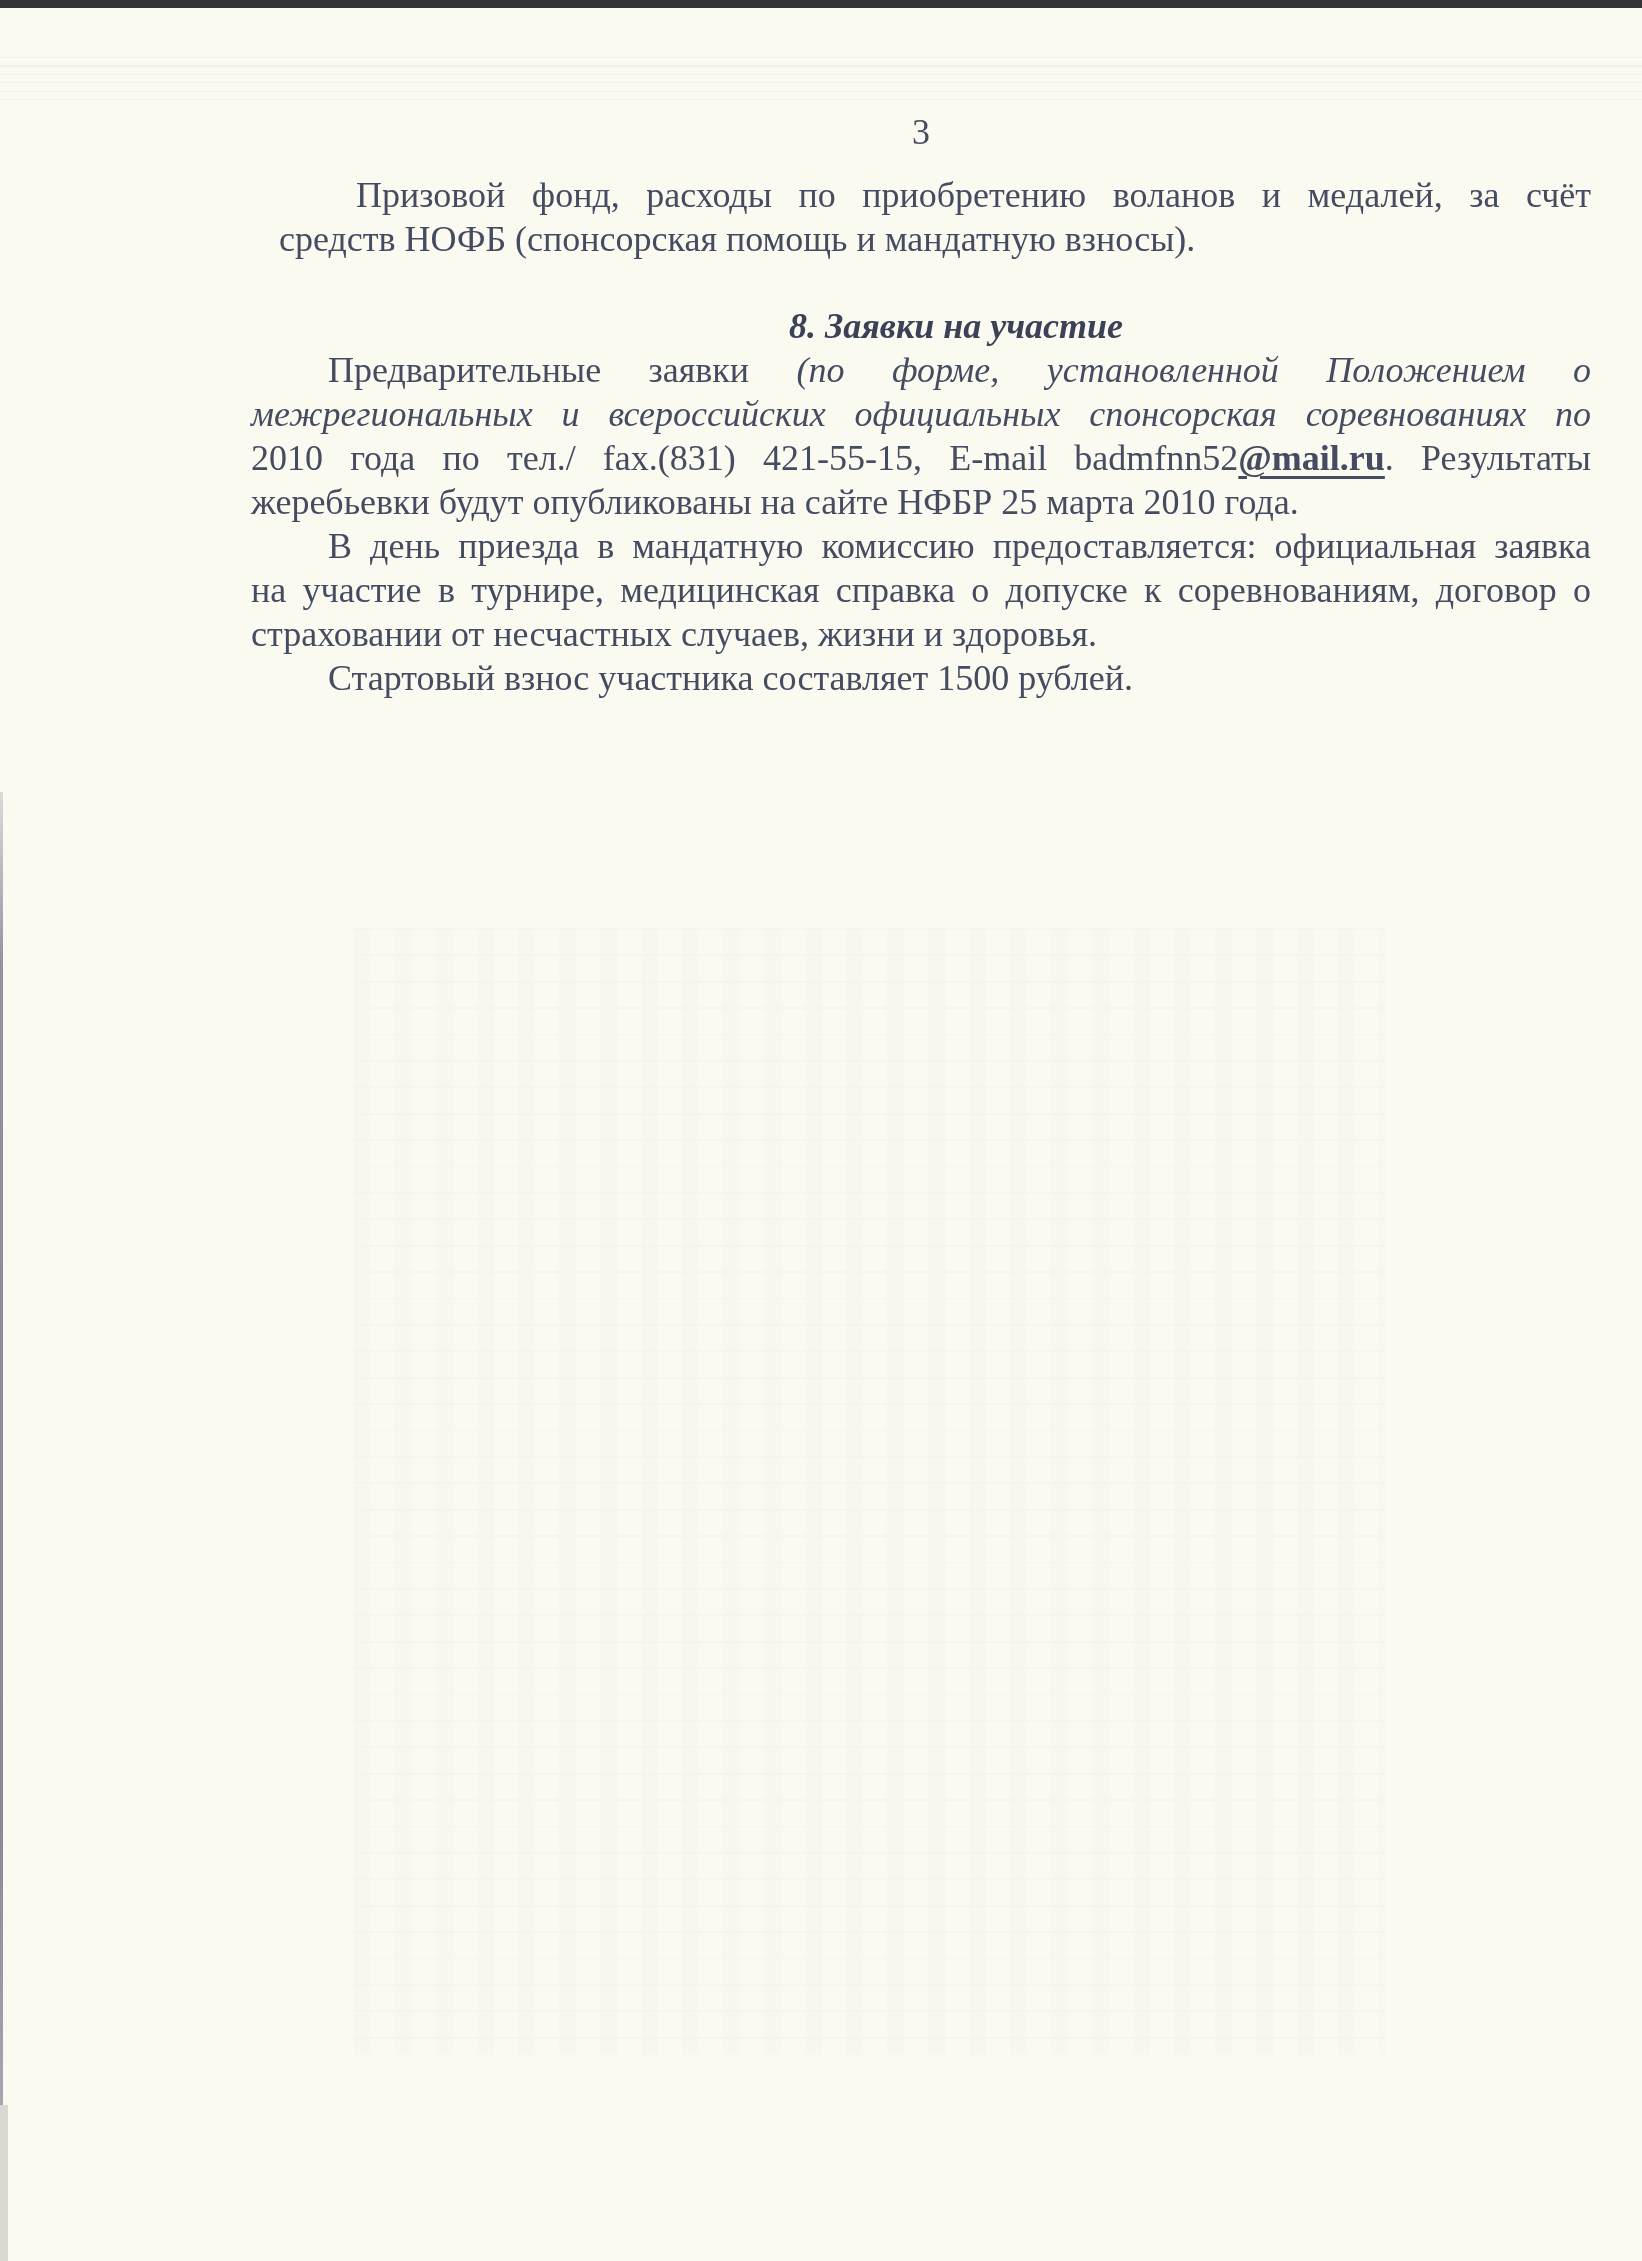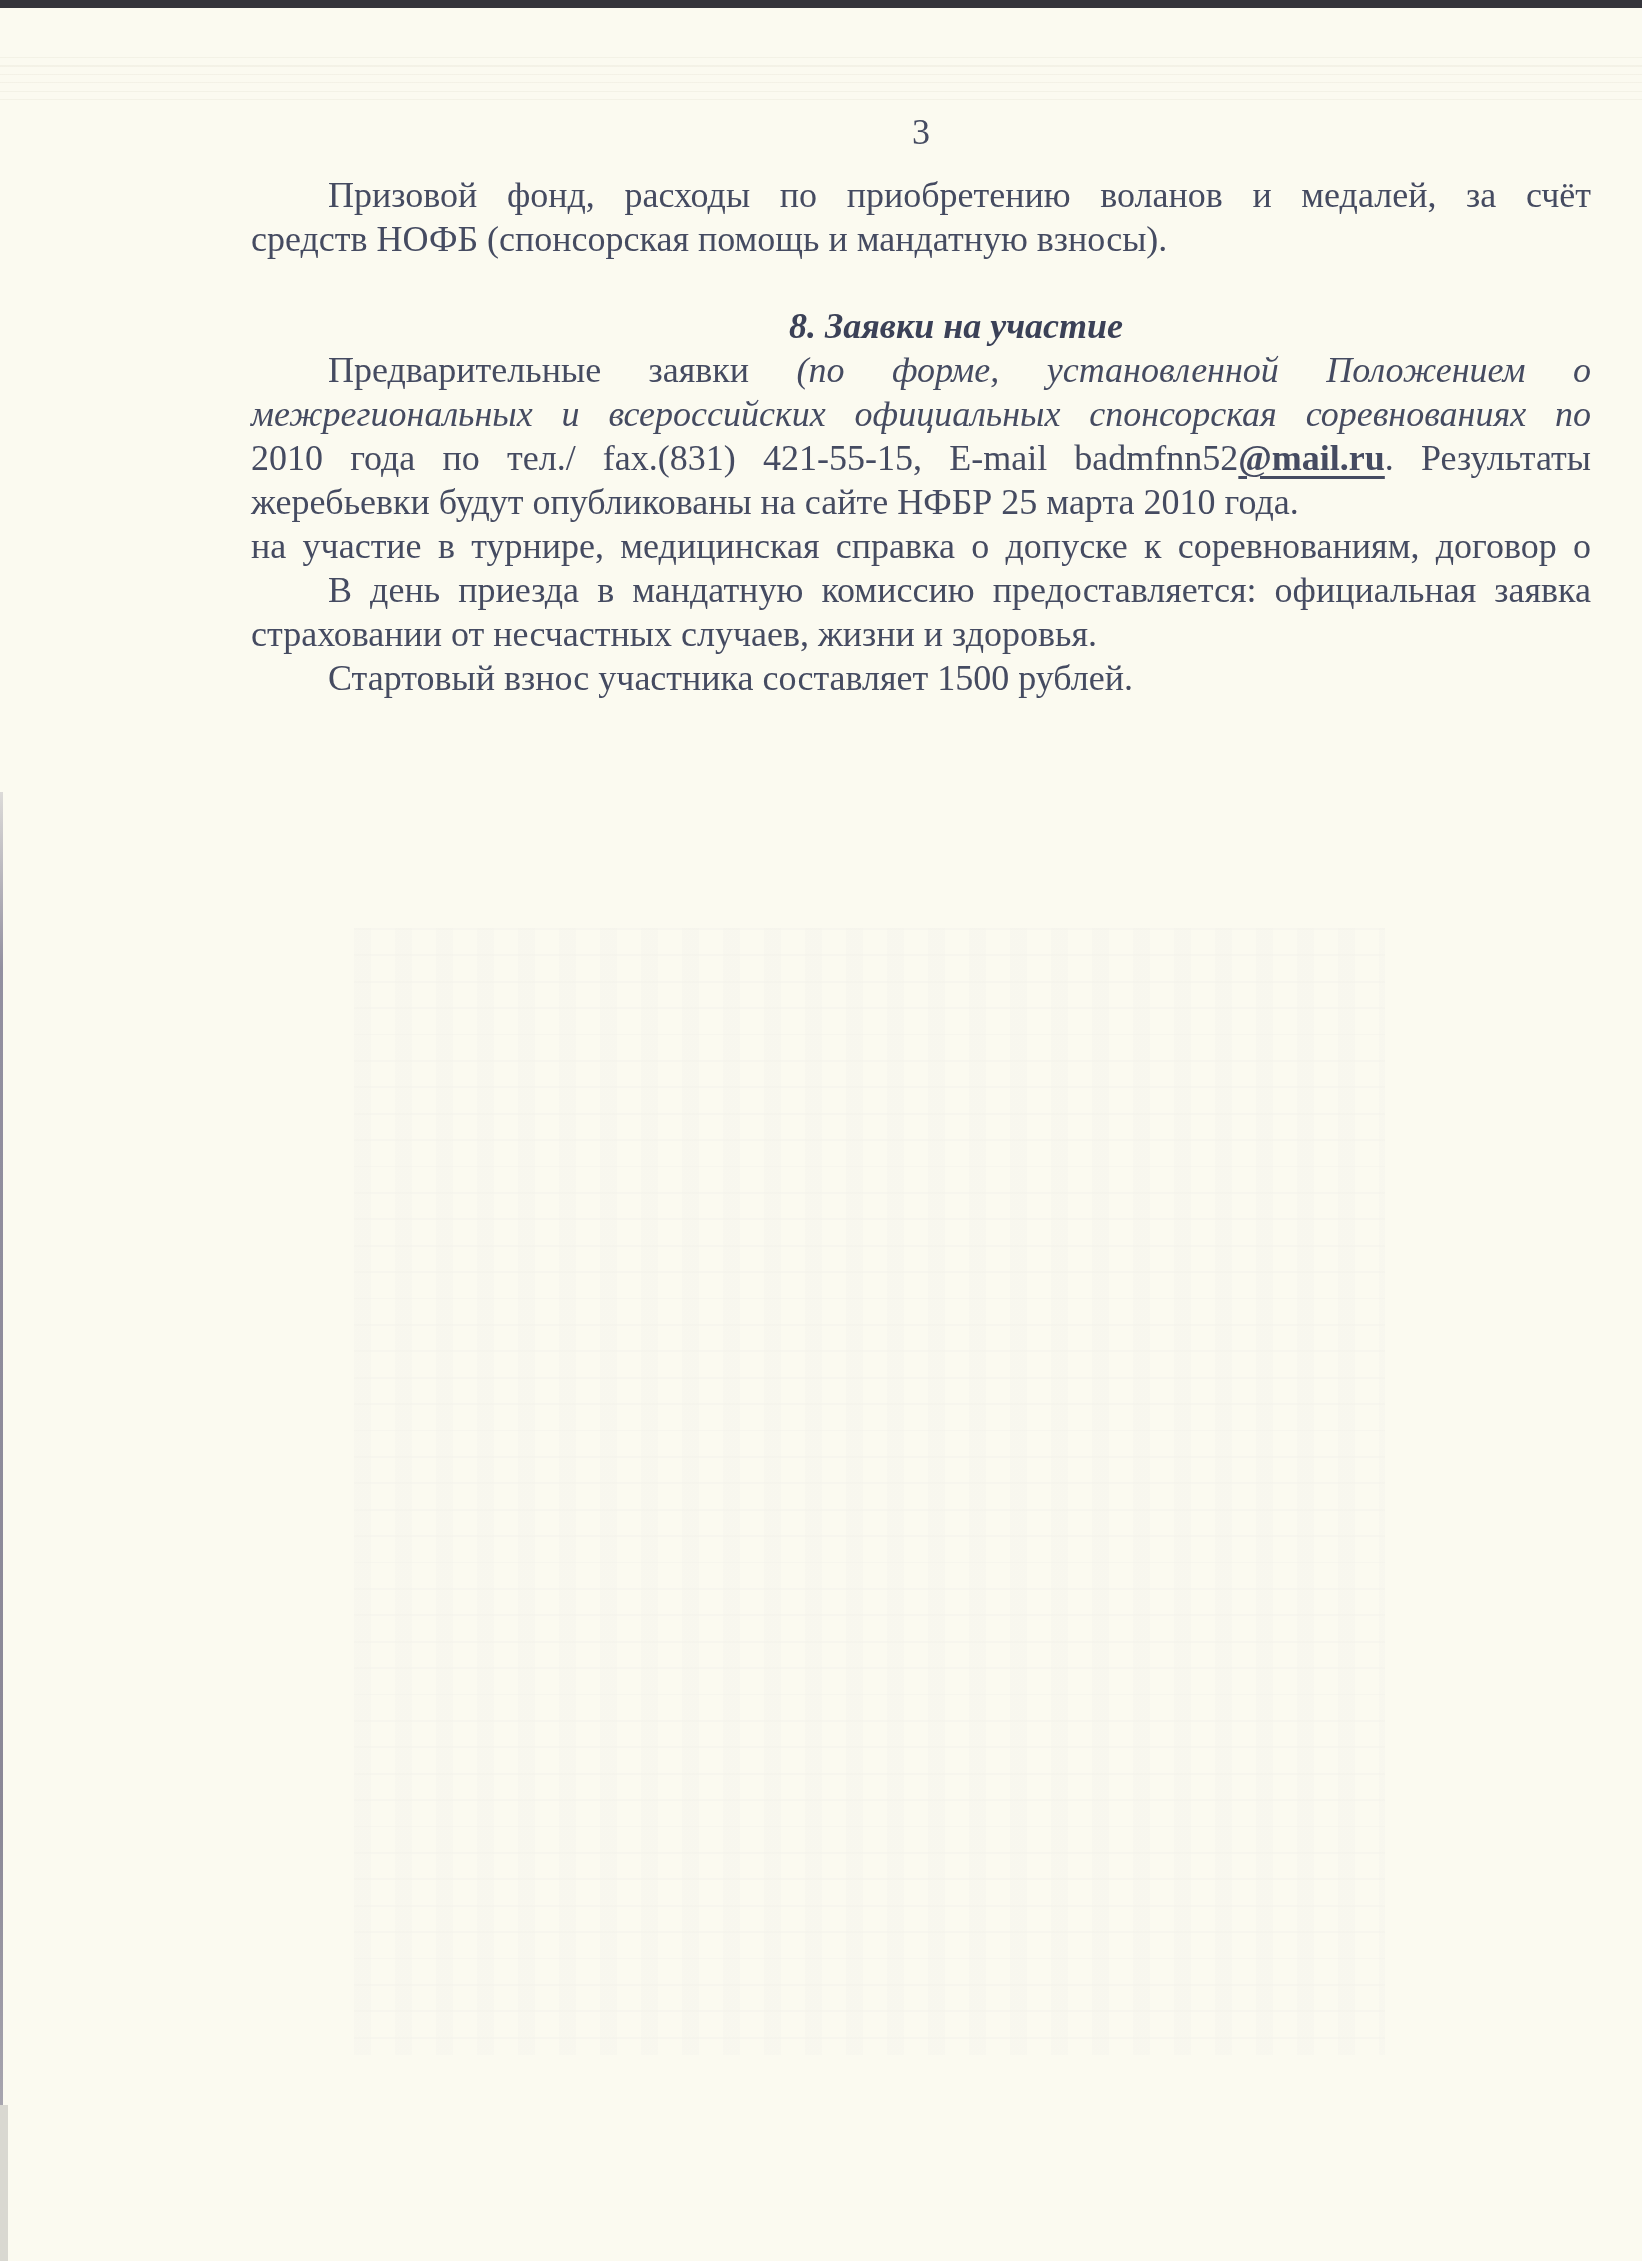--- a/index.html
+++ b/index.html
@@ -88,21 +88,21 @@
     text-underline-offset: 5.8px;
     font-weight: bold;
   }
 
   .page-number {
     margin-top: 110px;
     line-height: 45px;
     text-align: center;
   }
 
-  .para-prize { margin-top: 18px; }
+  .para-prize { margin-top: 18px; margin-left: 28px; }
 
   .section-heading {
     margin-top: 43px;
     line-height: 44px;
     text-align: center;
     font-weight: bold;
     font-style: italic;
     color: var(--ink-bold, #3b4157);
     transform: translateX(35px);
   }
@@ -144,22 +144,22 @@
   <div class="section-heading">8. Заявки на участие</div>
 
   <div class="para-applications">
       <div class="line fill indent"><span>Предварительные заявки </span><span class="seg-i">(по форме, установленной Положением о</span></div>
       <div class="line fill"><span class="seg-i">межрегиональных и всероссийских официальных спонсорская соревнованиях по</span></div>
       <div class="line fill"><span>2010 года по тел./ fax.(831) 421-55-15, E-mail badmfnn52</span><span class="seg-u">@mail.ru</span><span>. Результаты</span></div>
       <div class="line"><span>жеребьевки будут опубликованы на сайте НФБР 25 марта 2010 года.</span></div>
     </div>
 
   <div class="para-arrival">
+      <div class="line fill indent"><span>В день приезда в мандатную комиссию предоставляется: официальная заявка</span></div>
       <div class="line fill"><span>на участие в турнире, медицинская справка о допуске к соревнованиям, договор о</span></div>
-      <div class="line fill indent"><span>В день приезда в мандатную комиссию предоставляется: официальная заявка</span></div>
       <div class="line"><span>страховании от несчастных случаев, жизни и здоровья.</span></div>
     </div>
 
   <div class="para-fee">
       <div class="line indent"><span>Стартовый взнос участника составляет 1500 рублей.</span></div>
     </div>
 
 
 </div>
 

